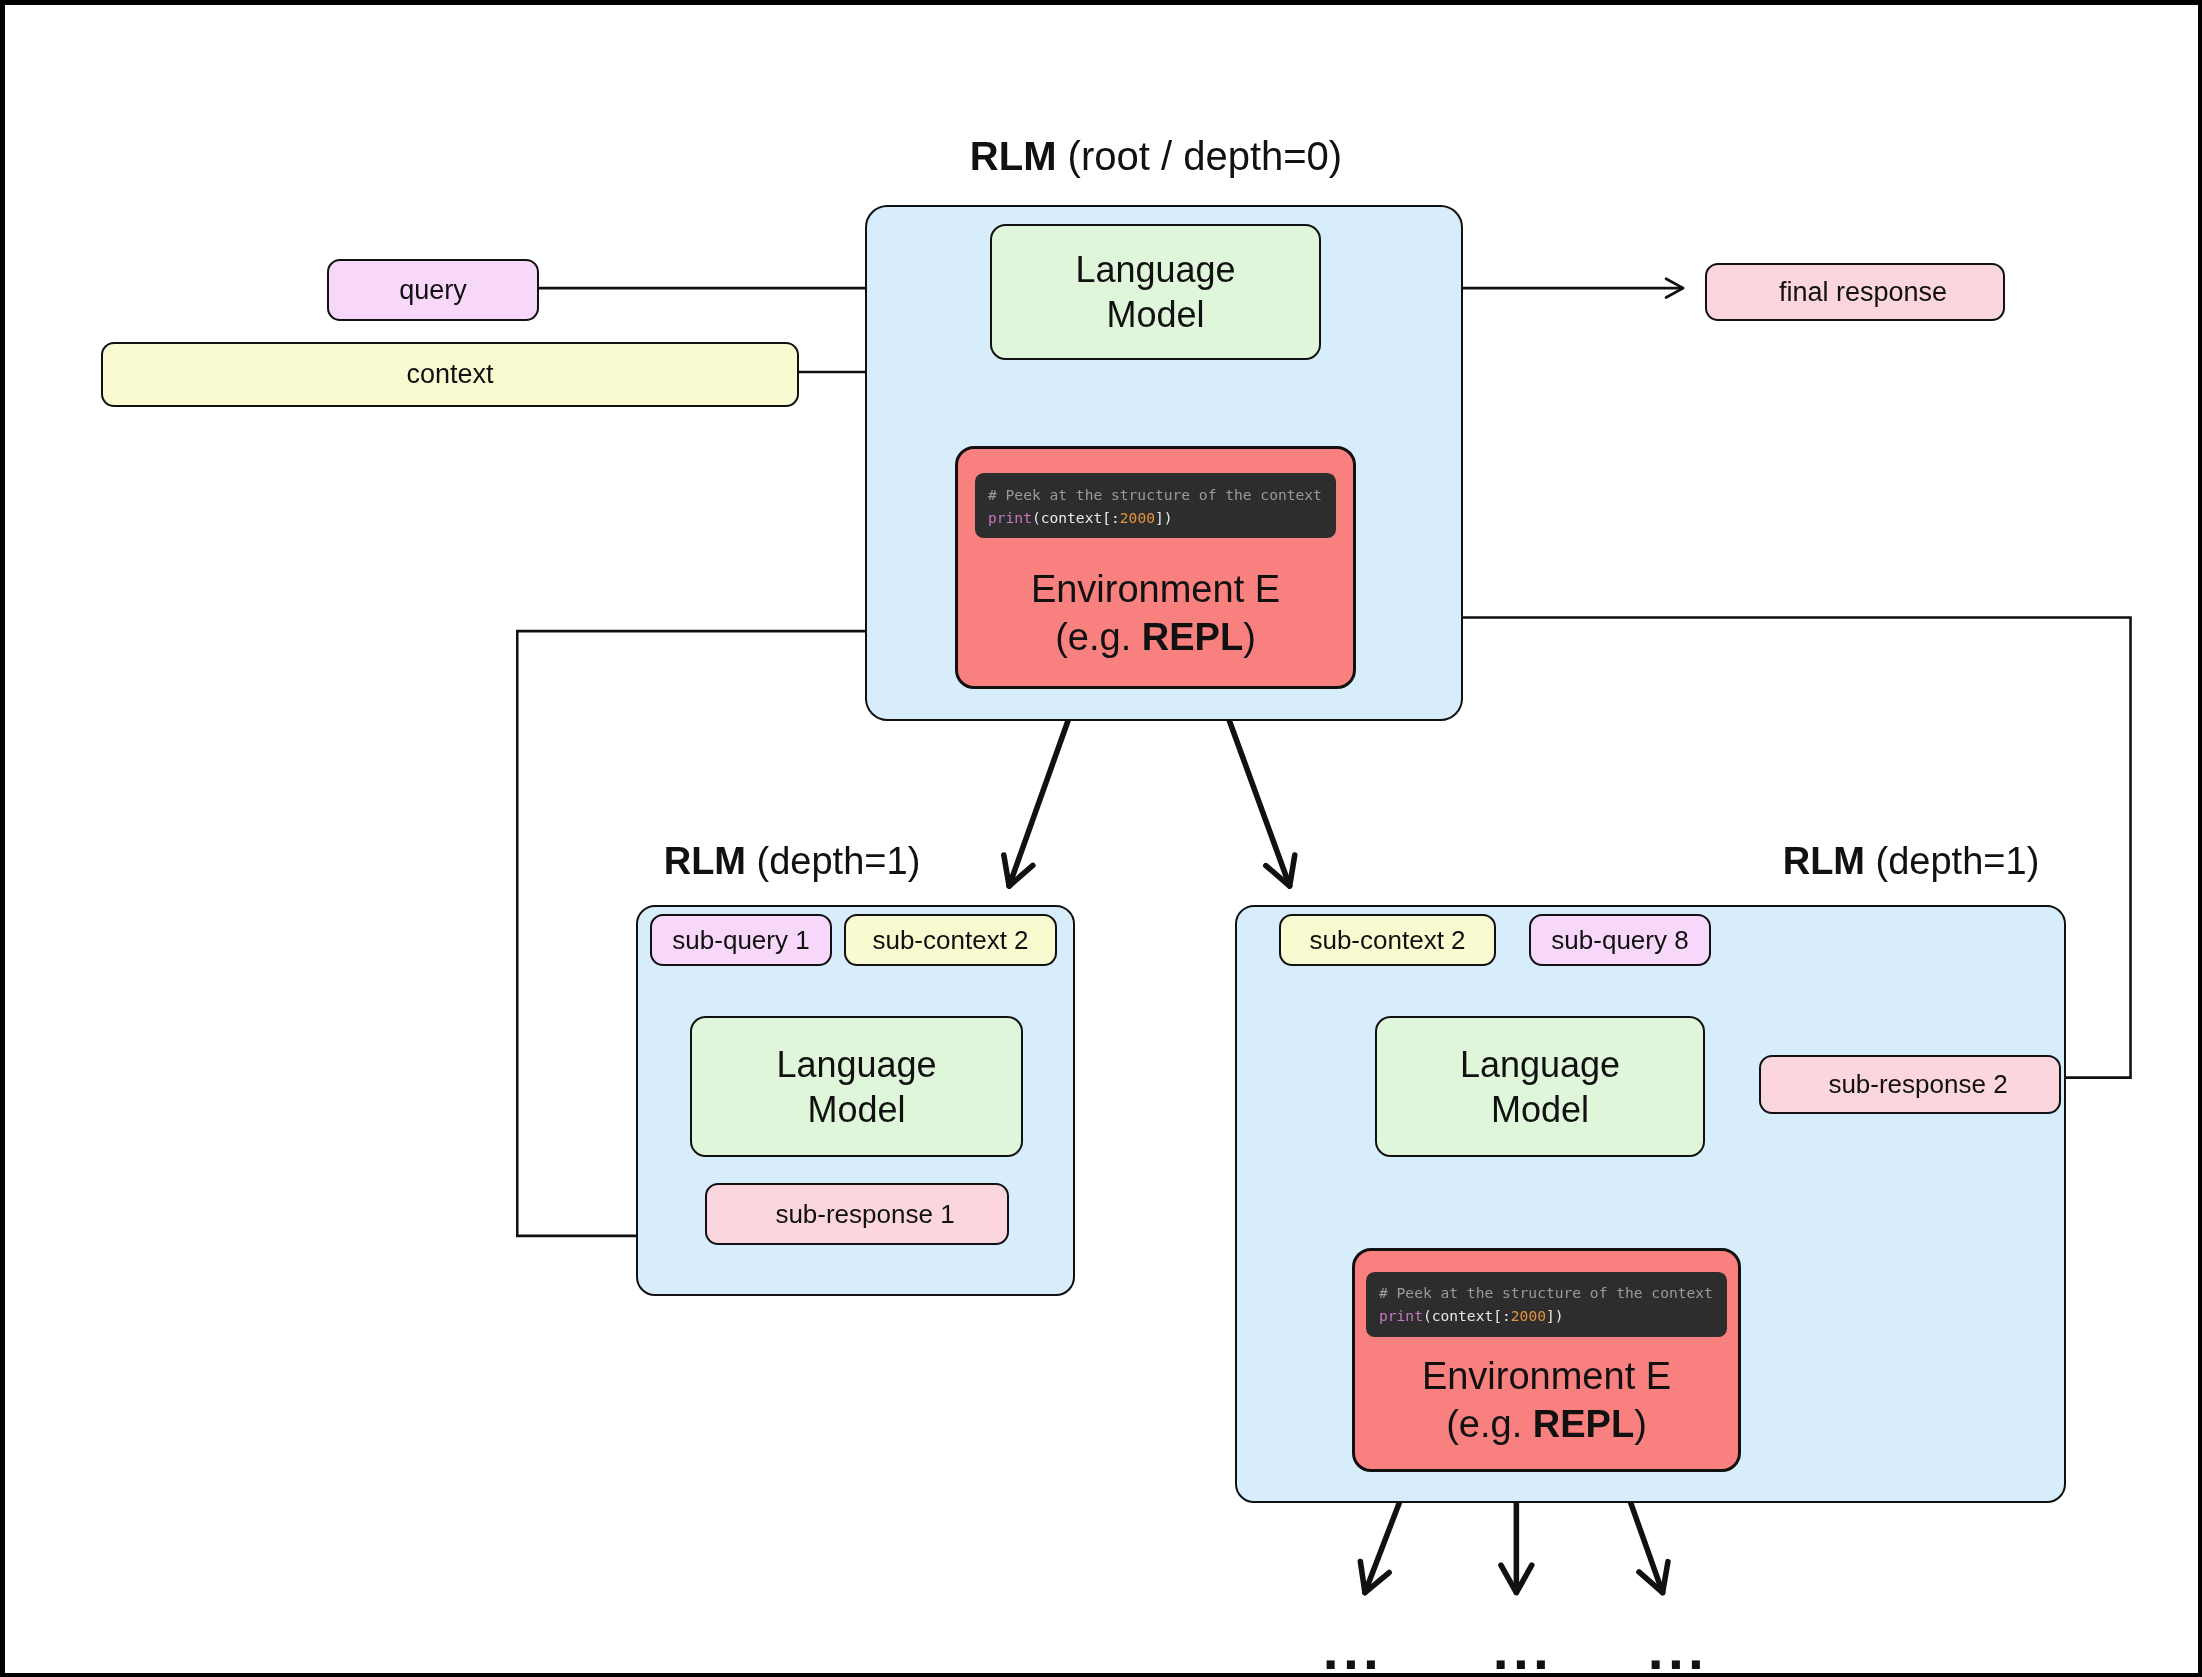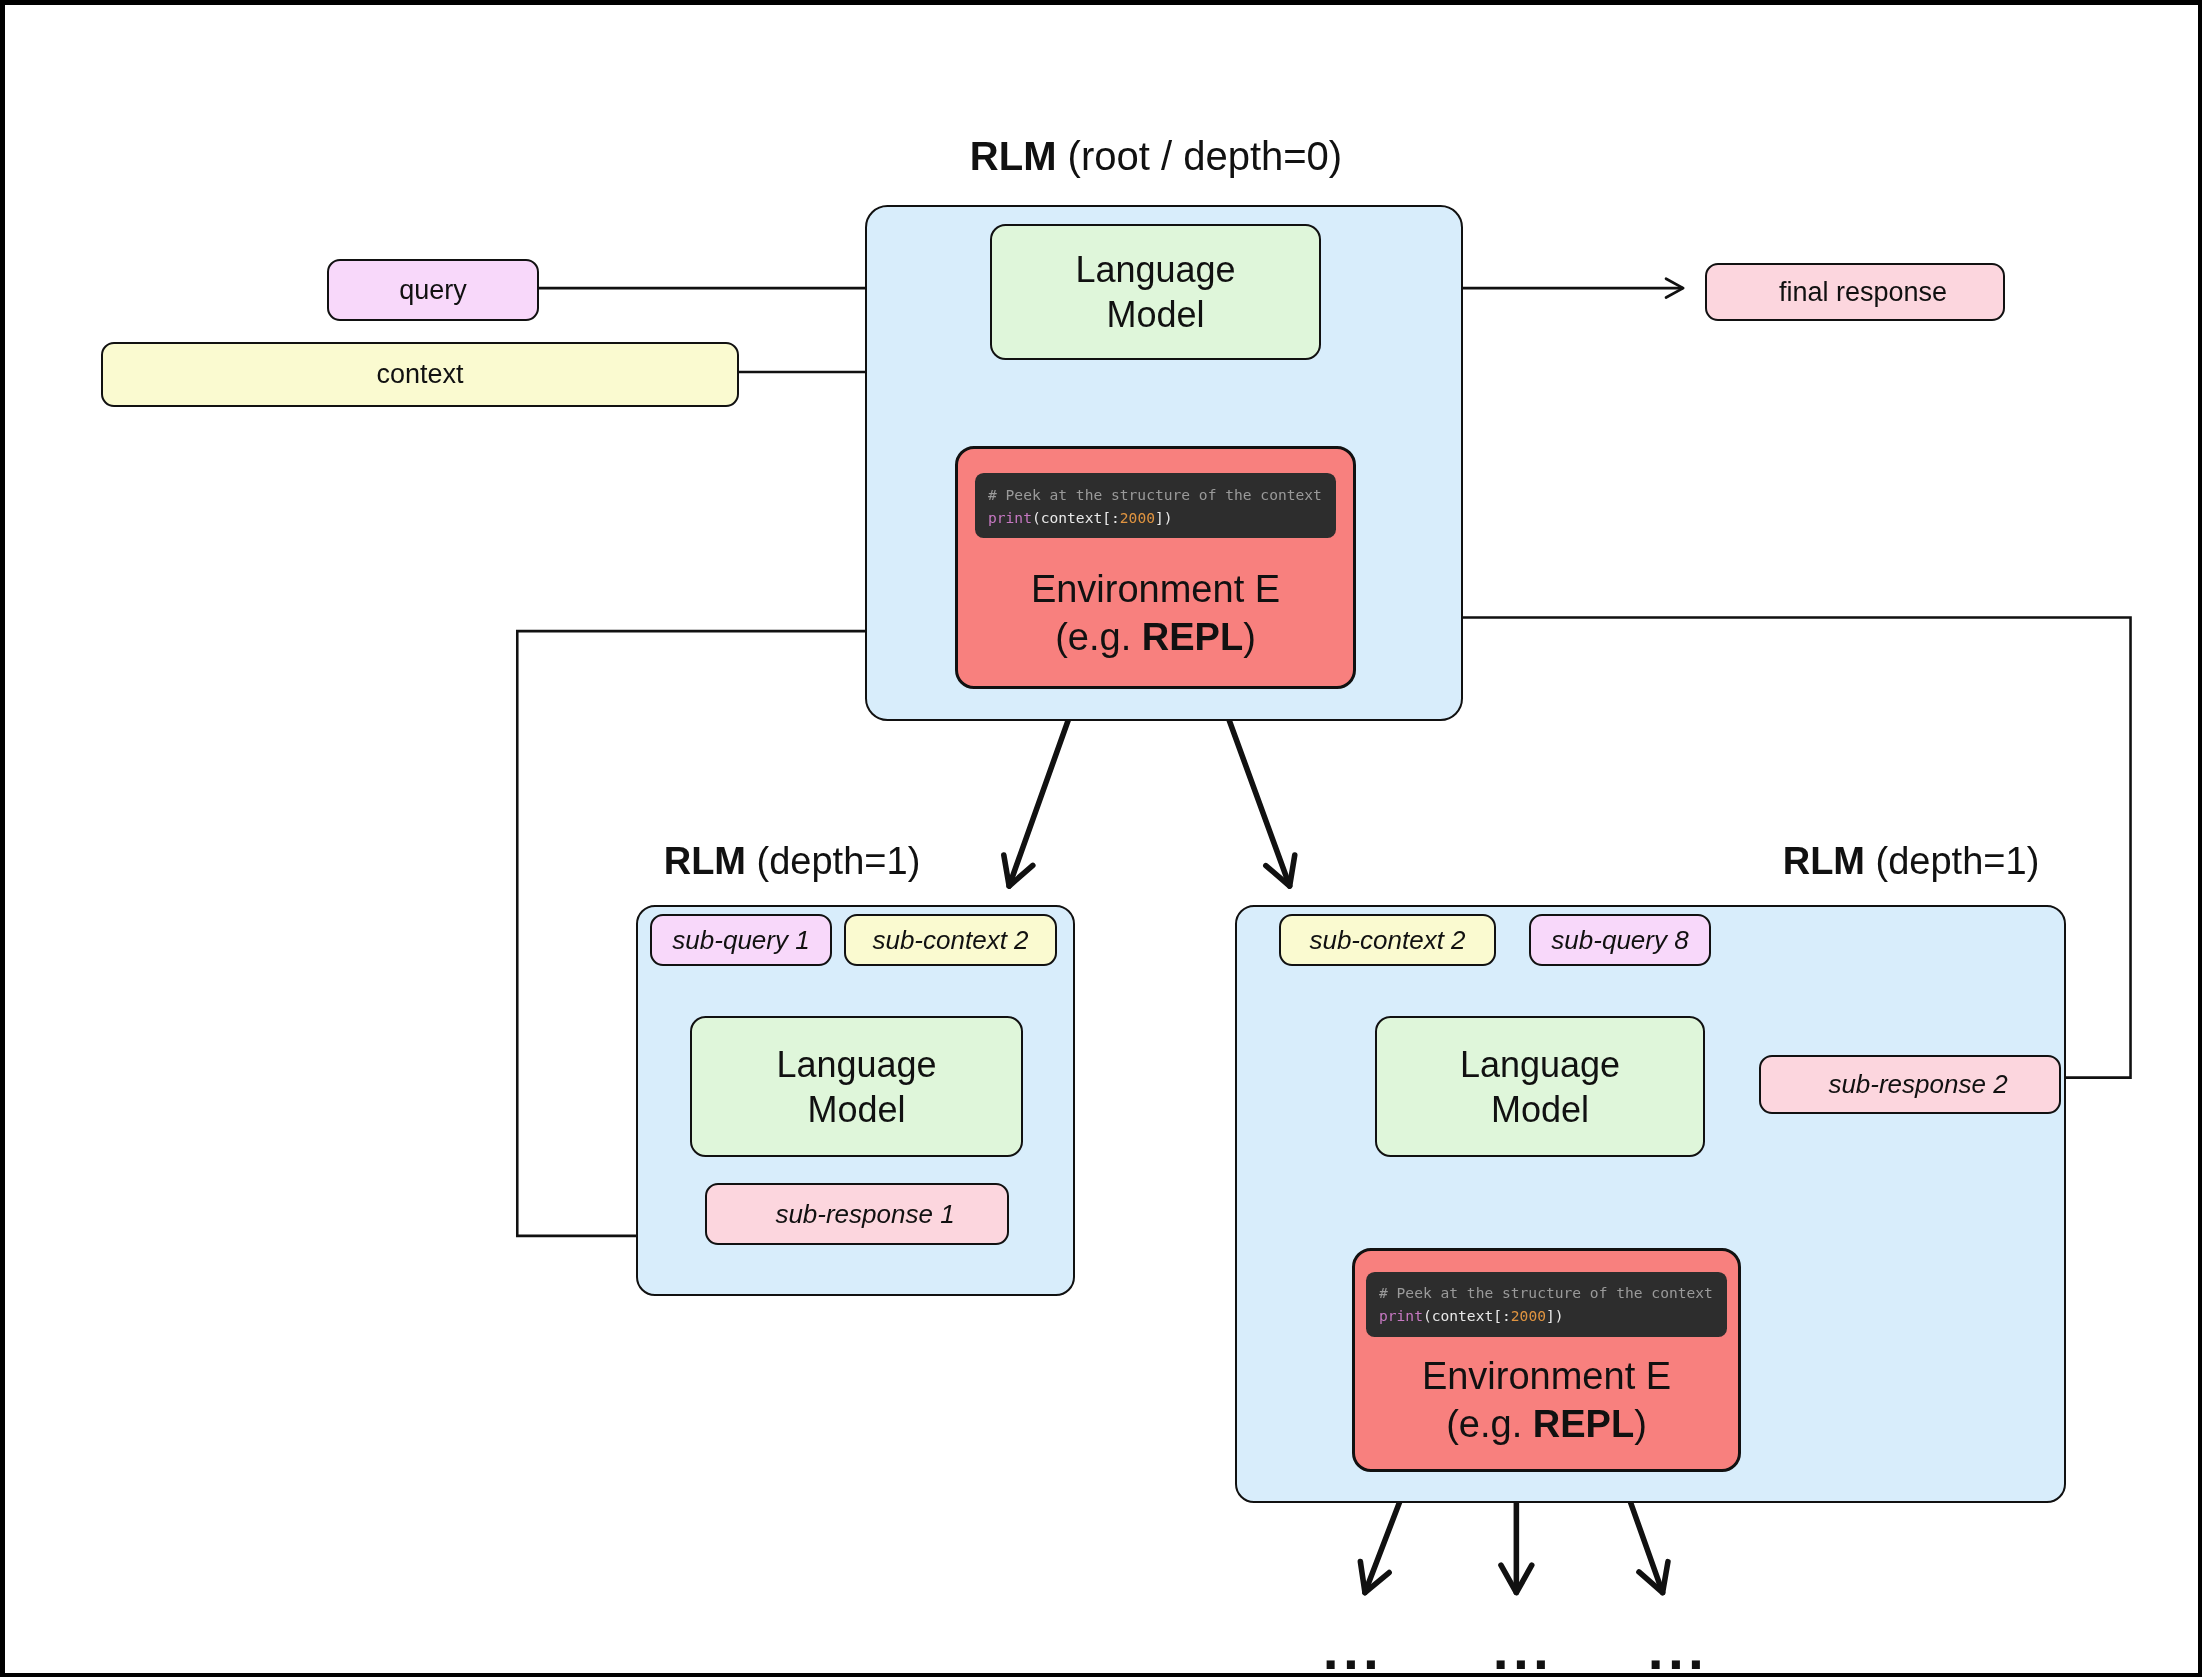--- a/index.html
+++ b/index.html
@@ -30,21 +30,21 @@
   .wires{position:absolute;left:0;top:0;width:100%;height:100%;}
   .wires path{stroke:var(--ink);fill:none;}
   .thin{stroke-width:3px;}
   .thick{stroke-width:6.5px;stroke-linecap:round;}
 
   .box{position:absolute;box-sizing:border-box;border:2.6px solid var(--ink);
        display:flex;align-items:center;justify-content:center;text-align:center;}
   .container-box{background:var(--container-blue);border-radius:22.4px;}
   .lm-box{background:var(--model-green);border-radius:15.5px;font-size:36px;line-height:1.25;white-space:pre-line;}
   .label-box{border-radius:13px;font-size:27px;}
-  .label-box.small{font-size:26px;font-style:italic;}
+  .label-box.small{font-size:26px;}
   .purple{background:var(--query-purple);}
   .yellow{background:var(--context-yellow);}
   .pink{background:var(--response-pink);padding-left:16px;}
 
   .env-box{position:absolute;box-sizing:border-box;border:3px solid var(--ink);
        background:var(--env-red);border-radius:19px;
        display:flex;flex-direction:column;align-items:center;}
   .code-block{box-sizing:border-box;width:361px;margin-top:24px;padding:9.5px 13px;
        background:var(--code-bg);border-radius:8.6px;
        font-family:"DejaVu Sans Mono", monospace;font-size:14.6px;line-height:23px;
@@ -114,21 +114,21 @@
   <div class="env-box" style="left:950px;top:441px;width:401px;height:243px;">
     <div class="code-block">
       <div><span class="code-comment"># Peek at the structure of the context</span></div>
       <div><span class="code-keyword">print</span><span>(context[:</span><span class="code-number">2000</span><span>])</span></div>
     </div>
     <div class="env-title">Environment E</div>
     <div class="env-subtitle"><span>(e.g. </span><b>REPL</b><span>)</span></div>
   </div>
 
   <div class="box label-box purple" style="left:322px;top:254px;width:212px;height:62px;">query</div>
-  <div class="box label-box yellow" style="left:96px;top:337px;width:638px;height:65px;">context</div>
+  <div class="box label-box yellow" style="left:96px;top:337px;width:698px;height:65px;">context</div>
   <div class="box label-box pink" style="left:1700px;top:258px;width:300px;height:58px;">final response</div>
 
   <div class="diagram-title child" style="left:529px;top:835px;width:516px;"><b>RLM</b><span> (depth=1)</span></div>
 
   <div class="box container-box" style="left:631px;top:900px;width:439px;height:391px;border-radius:19px;"></div>
   <div class="box label-box small purple" style="left:645px;top:909px;width:182px;height:52px;">sub-query 1</div>
   <div class="box label-box small yellow" style="left:839px;top:909px;width:213px;height:52px;">sub-context 2</div>
   <div class="box lm-box" style="left:685px;top:1011px;width:333px;height:141px;">Language
 Model</div>
   <div class="box label-box small pink" style="left:700px;top:1178px;width:304px;height:62px;">sub-response 1</div>

